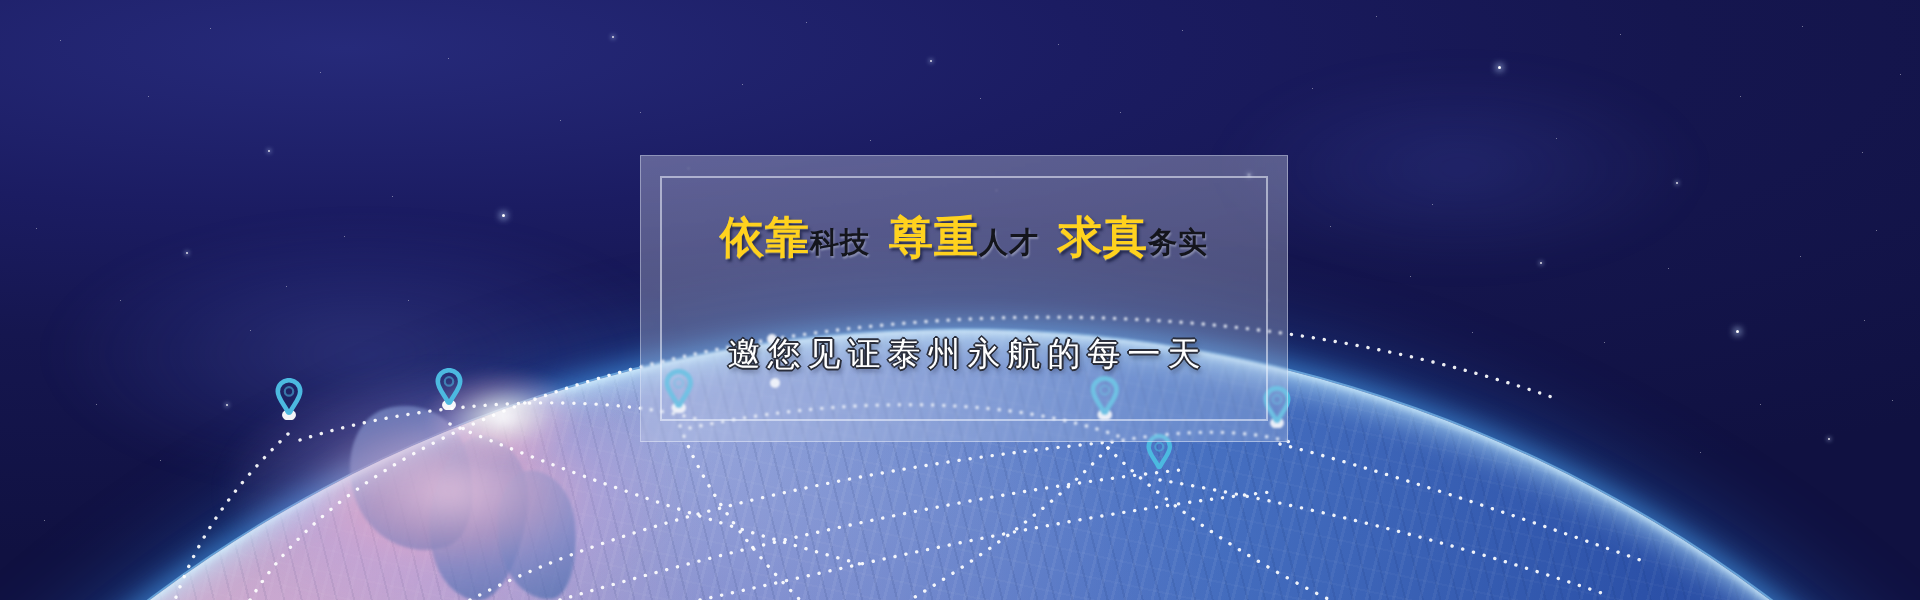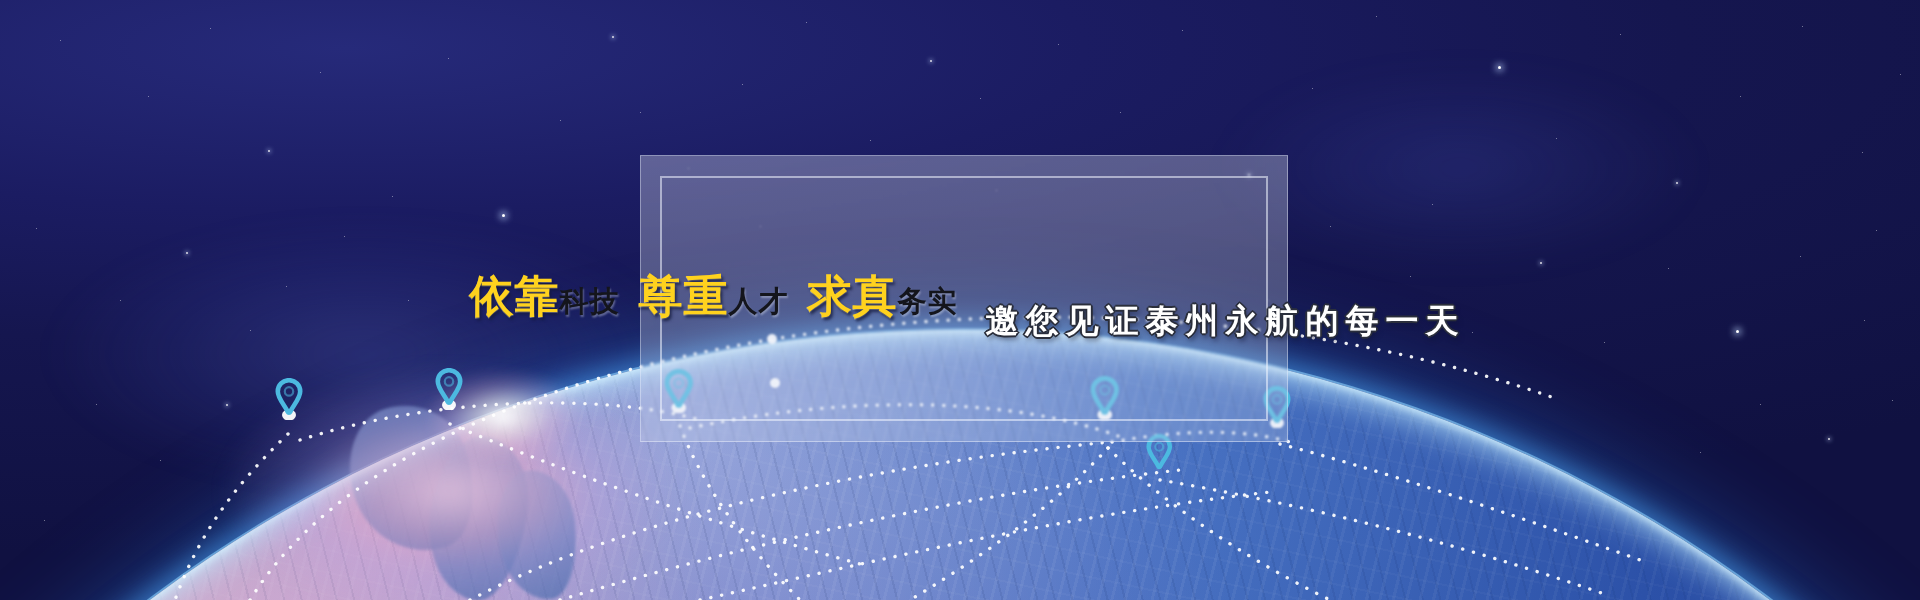--- a/index.html
+++ b/index.html
@@ -97,21 +97,21 @@
     box-sizing:border-box;
     backdrop-filter:blur(1px);
   }
   .panel-inner{
     position:absolute;left:19px;top:20px;right:19px;bottom:20px;
     border:2px solid rgba(242,246,255,.55);
     box-sizing:border-box;
   }
   .panel-content{
     position:absolute;inset:0;
-    display:flex;flex-direction:row;align-items:center;justify-content:center;
+    display:flex;flex-direction:column;align-items:center;justify-content:center;
     gap:28px;
   }
 
   
   .slogan-main{
     white-space:nowrap;line-height:1;
     font-family:"DejaVu Serif","Liberation Serif",serif;
     margin-top:-6px;
   }
   .slogan-main .gold{
@@ -122,21 +122,21 @@
   .slogan-main .dark{
     font-size:29px;font-weight:700;color:#14151c;
     text-shadow:1px 2px 2px rgba(240,245,255,.35);
     letter-spacing:1px;
   }
   .slogan-main .sp{display:inline-block;width:19px;}
 
   .slogan-sub{
     white-space:nowrap;
     font-family:"DejaVu Sans","Liberation Sans",sans-serif;
-    font-size:33px;font-weight:700;color:#ffffff;
+    font-size:33px;font-weight:400;color:#ffffff;
     letter-spacing:7px;
     text-shadow:
       -1px -1px 0 #2b2f3c, 1px -1px 0 #2b2f3c, -1px 1px 0 #2b2f3c, 1px 1px 0 #2b2f3c,
       0 -2px 0 #2b2f3c, 0 2px 0 #2b2f3c, -2px 0 0 #2b2f3c, 2px 0 0 #2b2f3c,
       2px 4px 5px rgba(15,20,50,.55);
     margin-right:-7px;
     margin-top:45px;
   }
 </style>
 </head>

